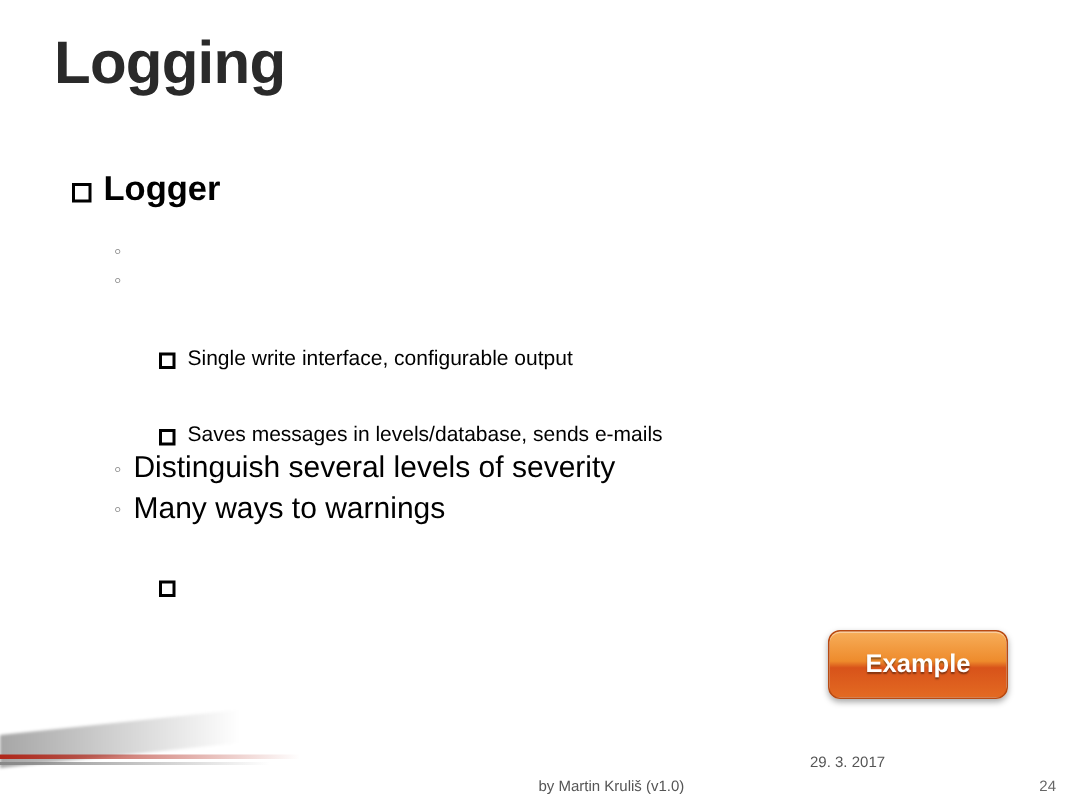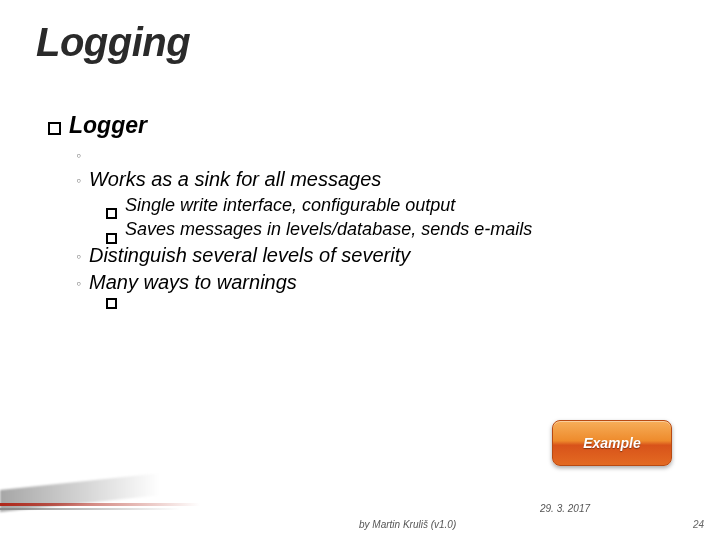--- a/index.html
+++ b/index.html
@@ -11,21 +11,20 @@
     font-family: "Segoe UI", "Lucida Sans", "Trebuchet MS", sans-serif;
     color: #000;
     overflow: hidden;
     position: relative;
   }
   .slide {
     position: relative;
     width: 720px;
     height: 540px;
     box-sizing: border-box;
-    font-style: italic;
   }
   .title {
     position: absolute;
     left: 36px;
     top: 20px;
     font-size: 40px;
     font-weight: 700;
     color: #2a2a2a;
     letter-spacing: -0.5px;
   }
@@ -35,21 +34,21 @@
     top: 110px;
     width: 620px;
     font-size: 20px;
     line-height: 1.35;
   }
   .lvl1 {
     display: flex;
     align-items: baseline;
     font-weight: 600;
     font-size: 23px;
-    margin-bottom: 6px;
+    margin-bottom: 18px;
   }
   .sq {
     display: inline-block;
     width: 13px;
     height: 13px;
     border: 2px solid #000;
     box-sizing: border-box;
     margin-right: 8px;
     flex: 0 0 auto;
     position: relative;
@@ -71,41 +70,42 @@
   .lvl2 .circ {
     font-size: 14px;
     color: #888;
     margin-right: 8px;
     flex: 0 0 auto;
     position: relative;
     top: -1px;
   }
   .lvl3 {
     display: flex;
-    align-items: flex-end;
-    font-size: 18px;
+    align-items: center;
+    font-size: 14px;
     margin-left: 58px;
     font-weight: 400;
+    margin-top: 32px;
   }
   .example-btn {
     position: absolute;
     right: 48px;
     top: 420px;
     width: 118px;
     height: 44px;
     border-radius: 8px;
     background: linear-gradient(to bottom,
        #f7ae5a 0%,
        #ee8b2c 45%,
        #d8531a 55%,
        #e36a22 100%);
     box-shadow: 0 2px 4px rgba(0,0,0,0.35), inset 0 1px 0 rgba(255,255,255,0.4);
     color: #fff;
     font-weight: 700;
-    font-size: 14px;
+    font-size: 17px;
     display: flex;
     align-items: center;
     justify-content: center;
     text-shadow: 0 1px 1px rgba(0,0,0,0.4);
     border: 1px solid #b84a12;
   }
   .deco {
     position: absolute;
     left: 0;
     bottom: 28px;
@@ -172,21 +172,20 @@
       <span class="sq"></span>
       <span>Logger</span>
     </div>
 
     <div class="lvl2">
       <span class="circ">◦</span>
     </div>
 
     <div class="lvl2">
       <span class="circ">◦</span>
-      <span>Works as a sink for all messages</span>
     </div>
     <div class="lvl3">
       <span class="sq sq-small"></span>
       <span>Single write interface, configurable output</span>
     </div>
     <div class="lvl3">
       <span class="sq sq-small"></span>
       <span>Saves messages in levels/database, sends e-mails</span>
     </div>
 

